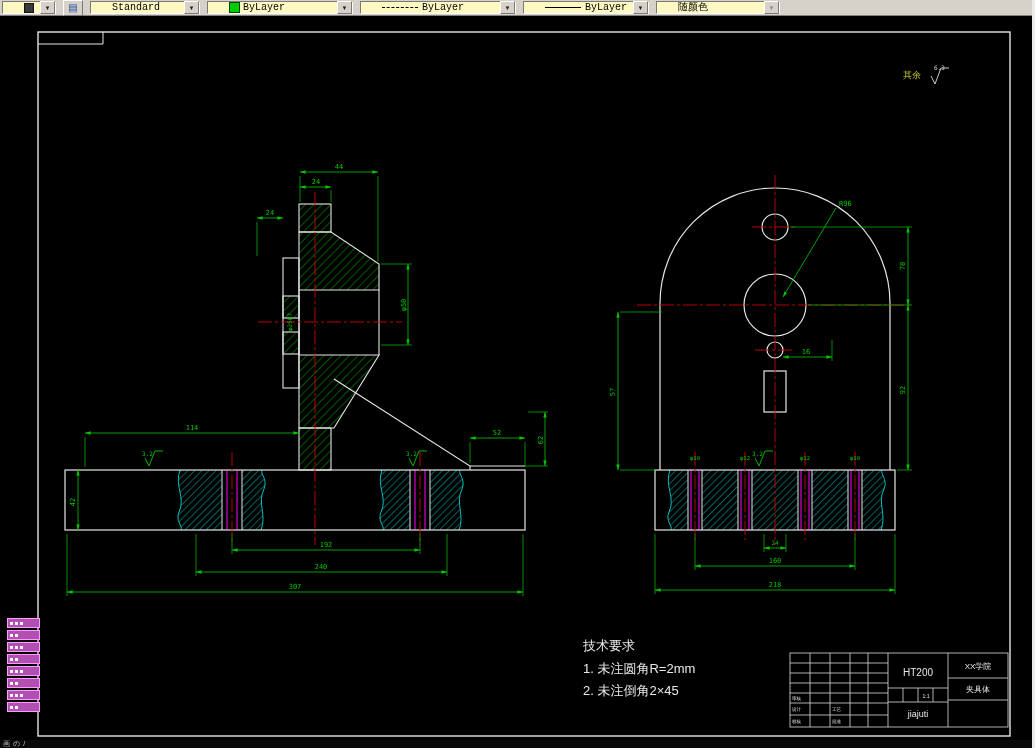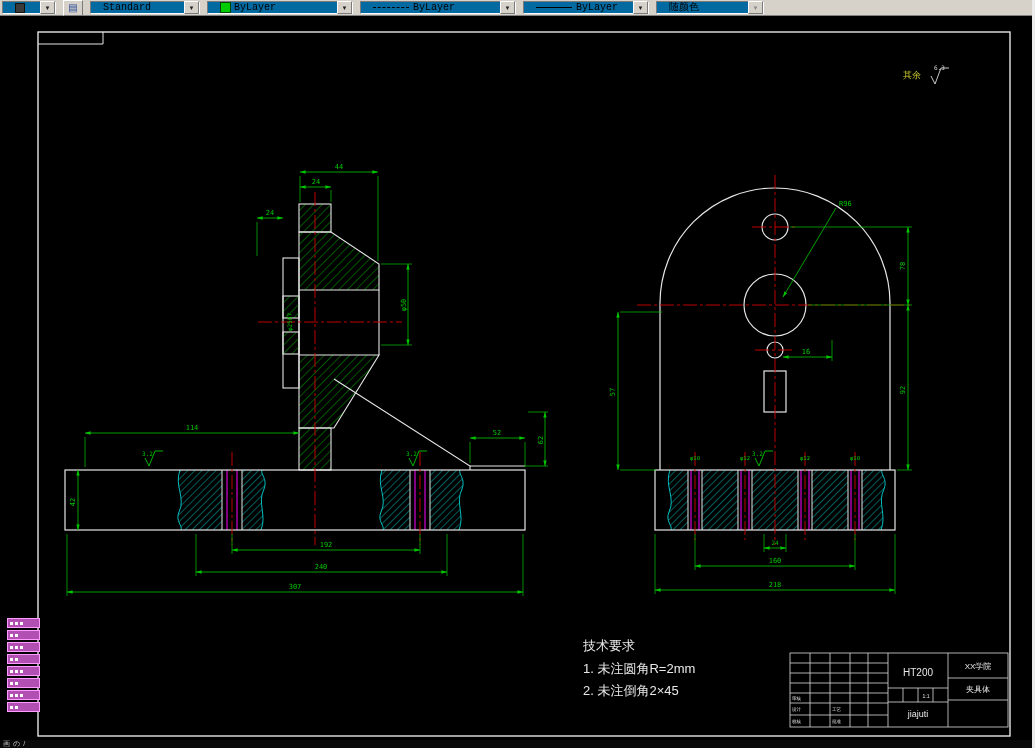--- a/index.html
+++ b/index.html
@@ -2,23 +2,23 @@
 <html><head>
 <meta charset="utf-8">
 <style>
   html,body{margin:0;padding:0;background:#000;}
   .screen{position:relative;width:1035px;height:748px;background:#000;overflow:hidden;
           font-family:"Liberation Sans",sans-serif;}
   
   .toolbar{position:absolute;top:0;left:0;width:1035px;height:16px;background:#d6d2ca;
            display:flex;align-items:center;padding:1px 2px;gap:7px;box-sizing:border-box;
            border-bottom:1px solid #808080;}
-  .combo{display:flex;align-items:center;height:13px;background:#0369a1;
+  .combo{display:flex;align-items:center;height:13px;background:#fef9c3;
          border:1px solid;border-color:#7a7a7a #fdfdfd #fdfdfd #7a7a7a;
-         padding-left:12px;box-sizing:border-box;}
+         padding-left:21px;box-sizing:border-box;}
   .combo .val{flex:1;font-size:10px;line-height:11px;color:#000;white-space:nowrap;overflow:hidden;
               font-family:"Liberation Mono","DejaVu Sans Mono",monospace;}
   .combo .arrow{width:13px;height:11px;margin-left:2px;background:#d6d2ca;flex:none;
         border:1px solid;border-color:#fdfdfd #7a7a7a #7a7a7a #fdfdfd;
         display:flex;align-items:center;justify-content:center;font-size:6px;color:#222;}
   .chip-sq{width:8px;height:8px;background:#3a3a3a;border:1px solid #111;margin-right:3px;flex:none;}
   .chip-color{width:9px;height:9px;background:#00cc00;border:1px solid #004400;margin-right:3px;flex:none;}
   .chip-dash{width:36px;height:0;border-top:1px dashed #000;margin-right:4px;flex:none;}
   .chip-line{width:36px;height:0;border-top:1px solid #000;margin-right:4px;flex:none;}
   .iconbtn{width:18px;height:14px;background:#d6d2ca;border:1px solid;flex:none;
@@ -69,21 +69,21 @@
     <div class="combo" style="width:156px">
       <span class="chip-dash"></span>
       <span class="val">ByLayer</span>
       <span class="arrow">▼</span>
     </div>
     <div class="combo" style="width:126px">
       <span class="chip-line"></span>
       <span class="val">ByLayer</span>
       <span class="arrow">▼</span>
     </div>
-    <div class="combo" style="width:108px">
+    <div class="combo" style="width:124px">
       <span class="val">随颜色</span>
       <span class="arrow" style="color:#8a8a8a">▼</span>
     </div>
   </div>
 
   <div class="canvas">
   <svg width="1035" height="724" viewBox="0 16 1035 724" xmlns="http://www.w3.org/2000/svg">
     <defs>
       <pattern id="hg" patternUnits="userSpaceOnUse" width="6" height="6" patternTransform="rotate(45)">
         <line x1="0" y1="0" x2="0" y2="6" stroke="#00a000" stroke-width="1.1"></line>

